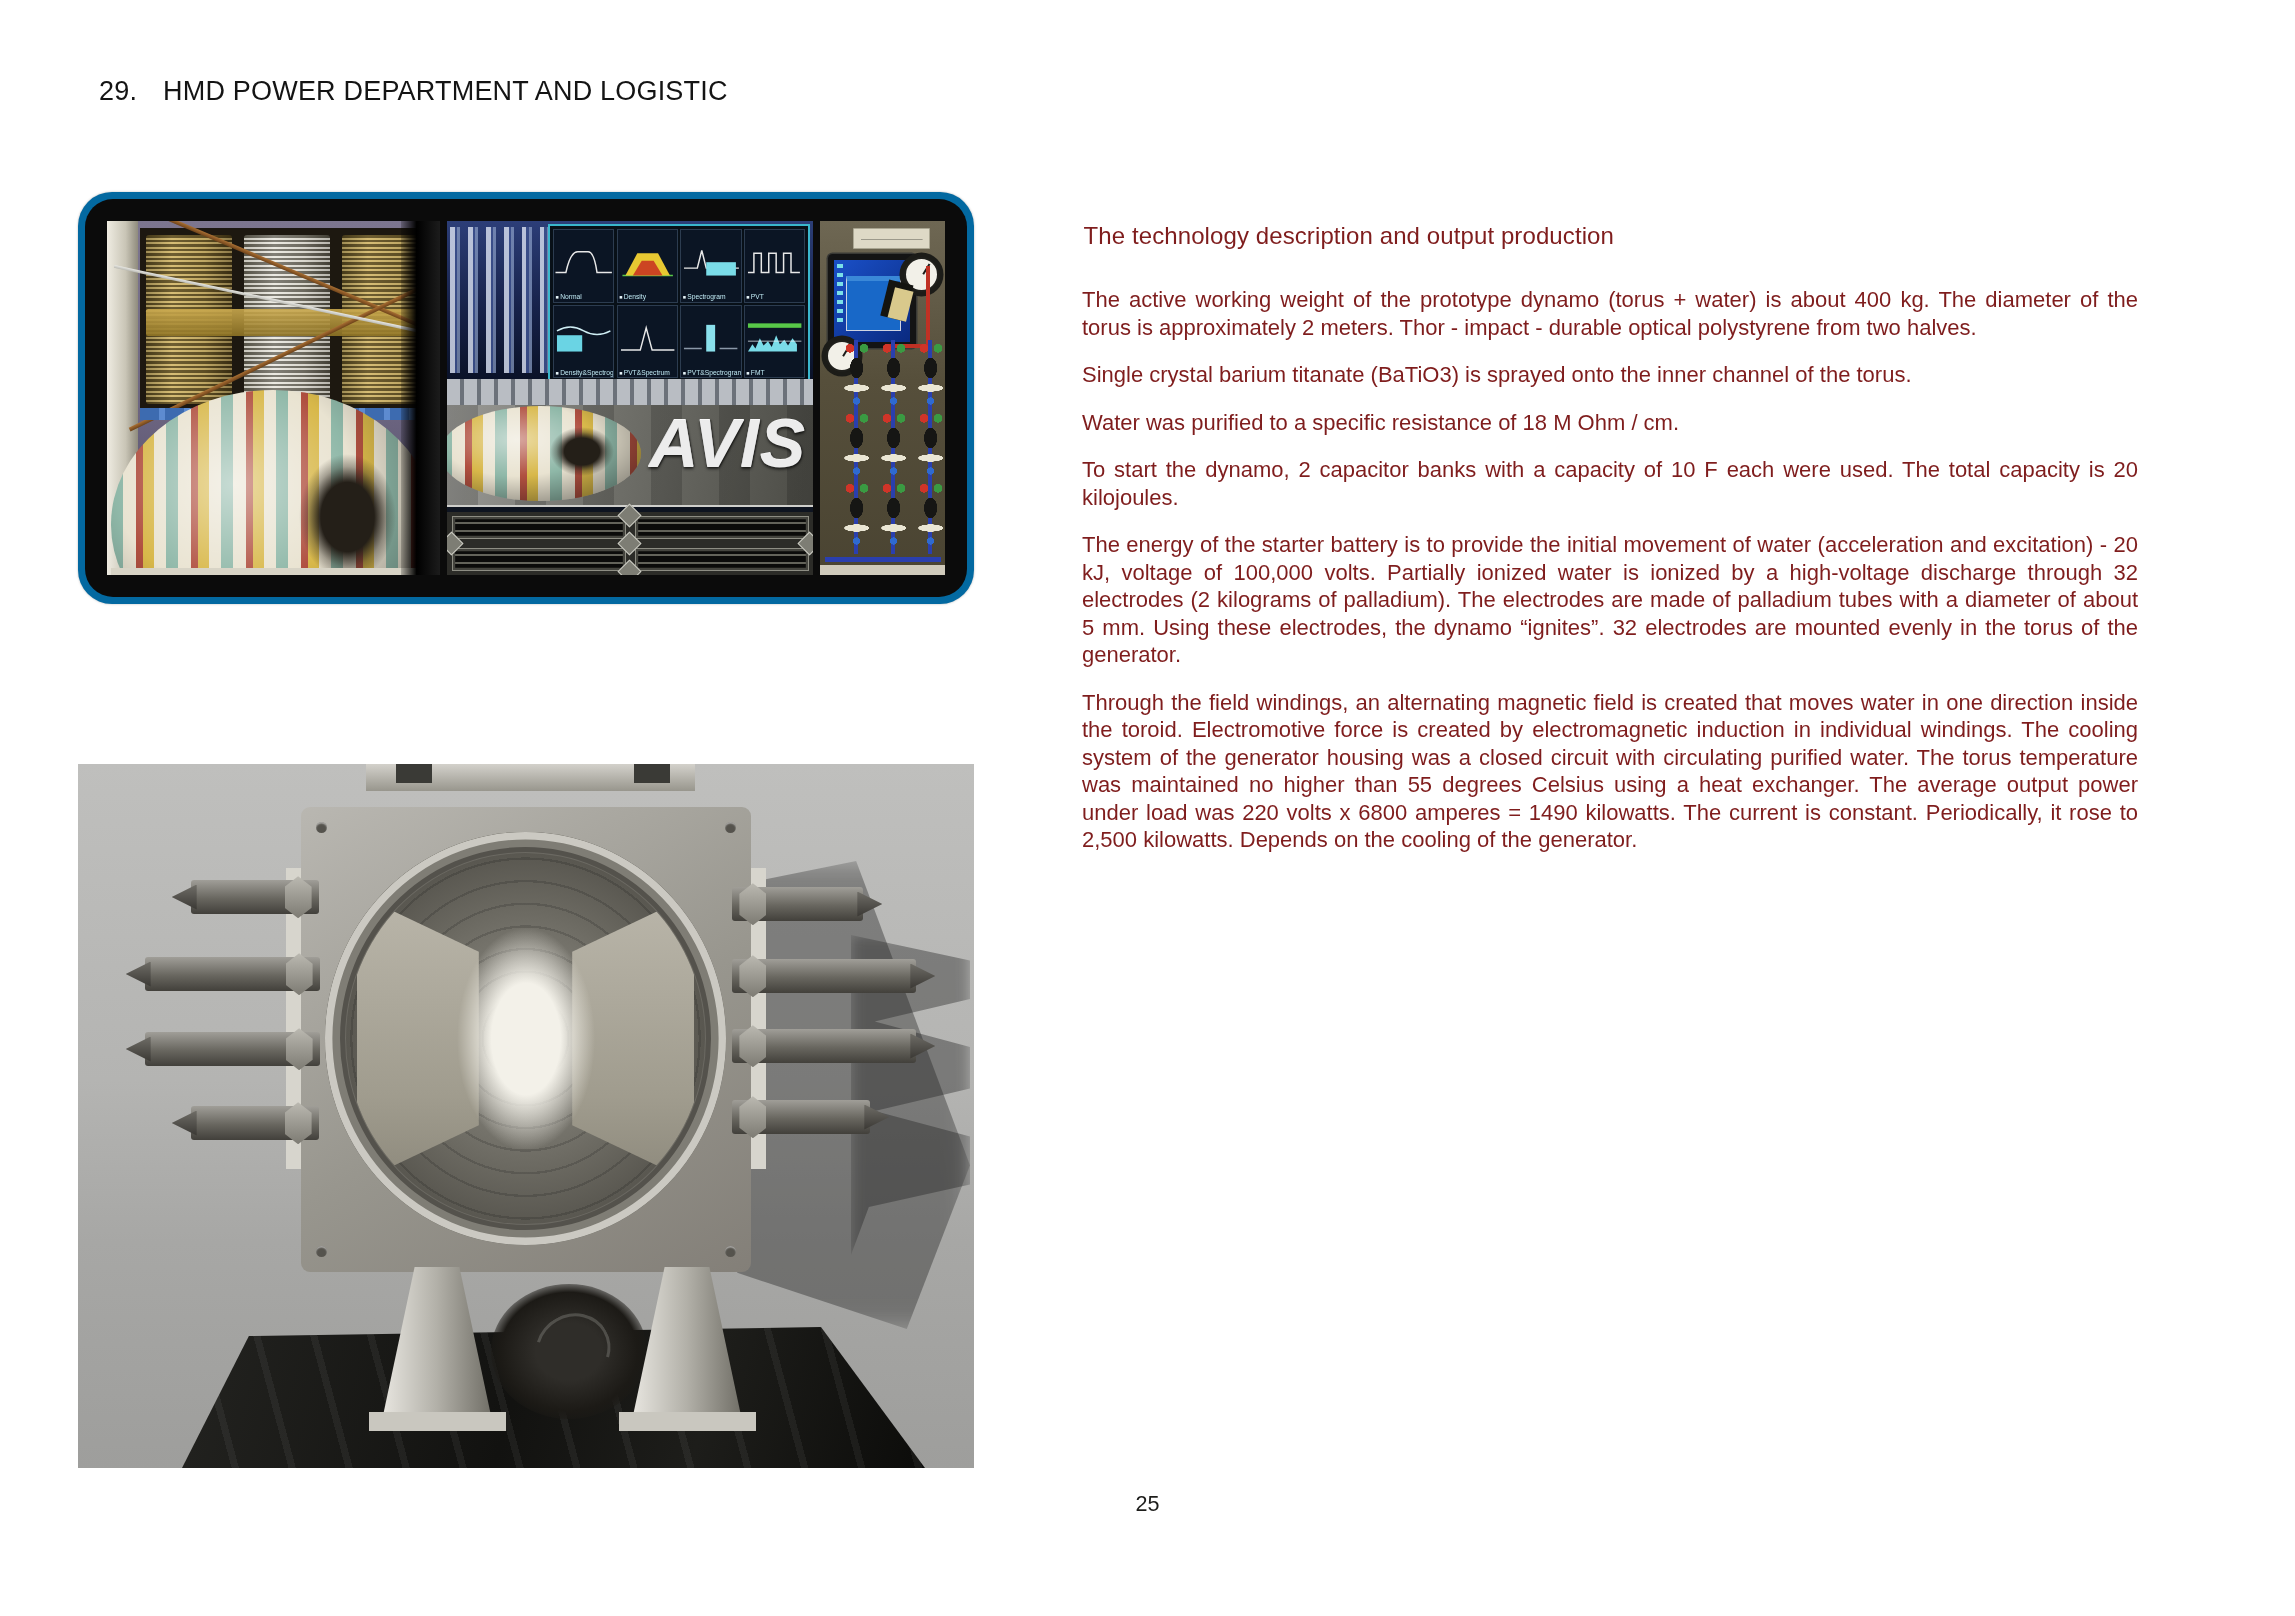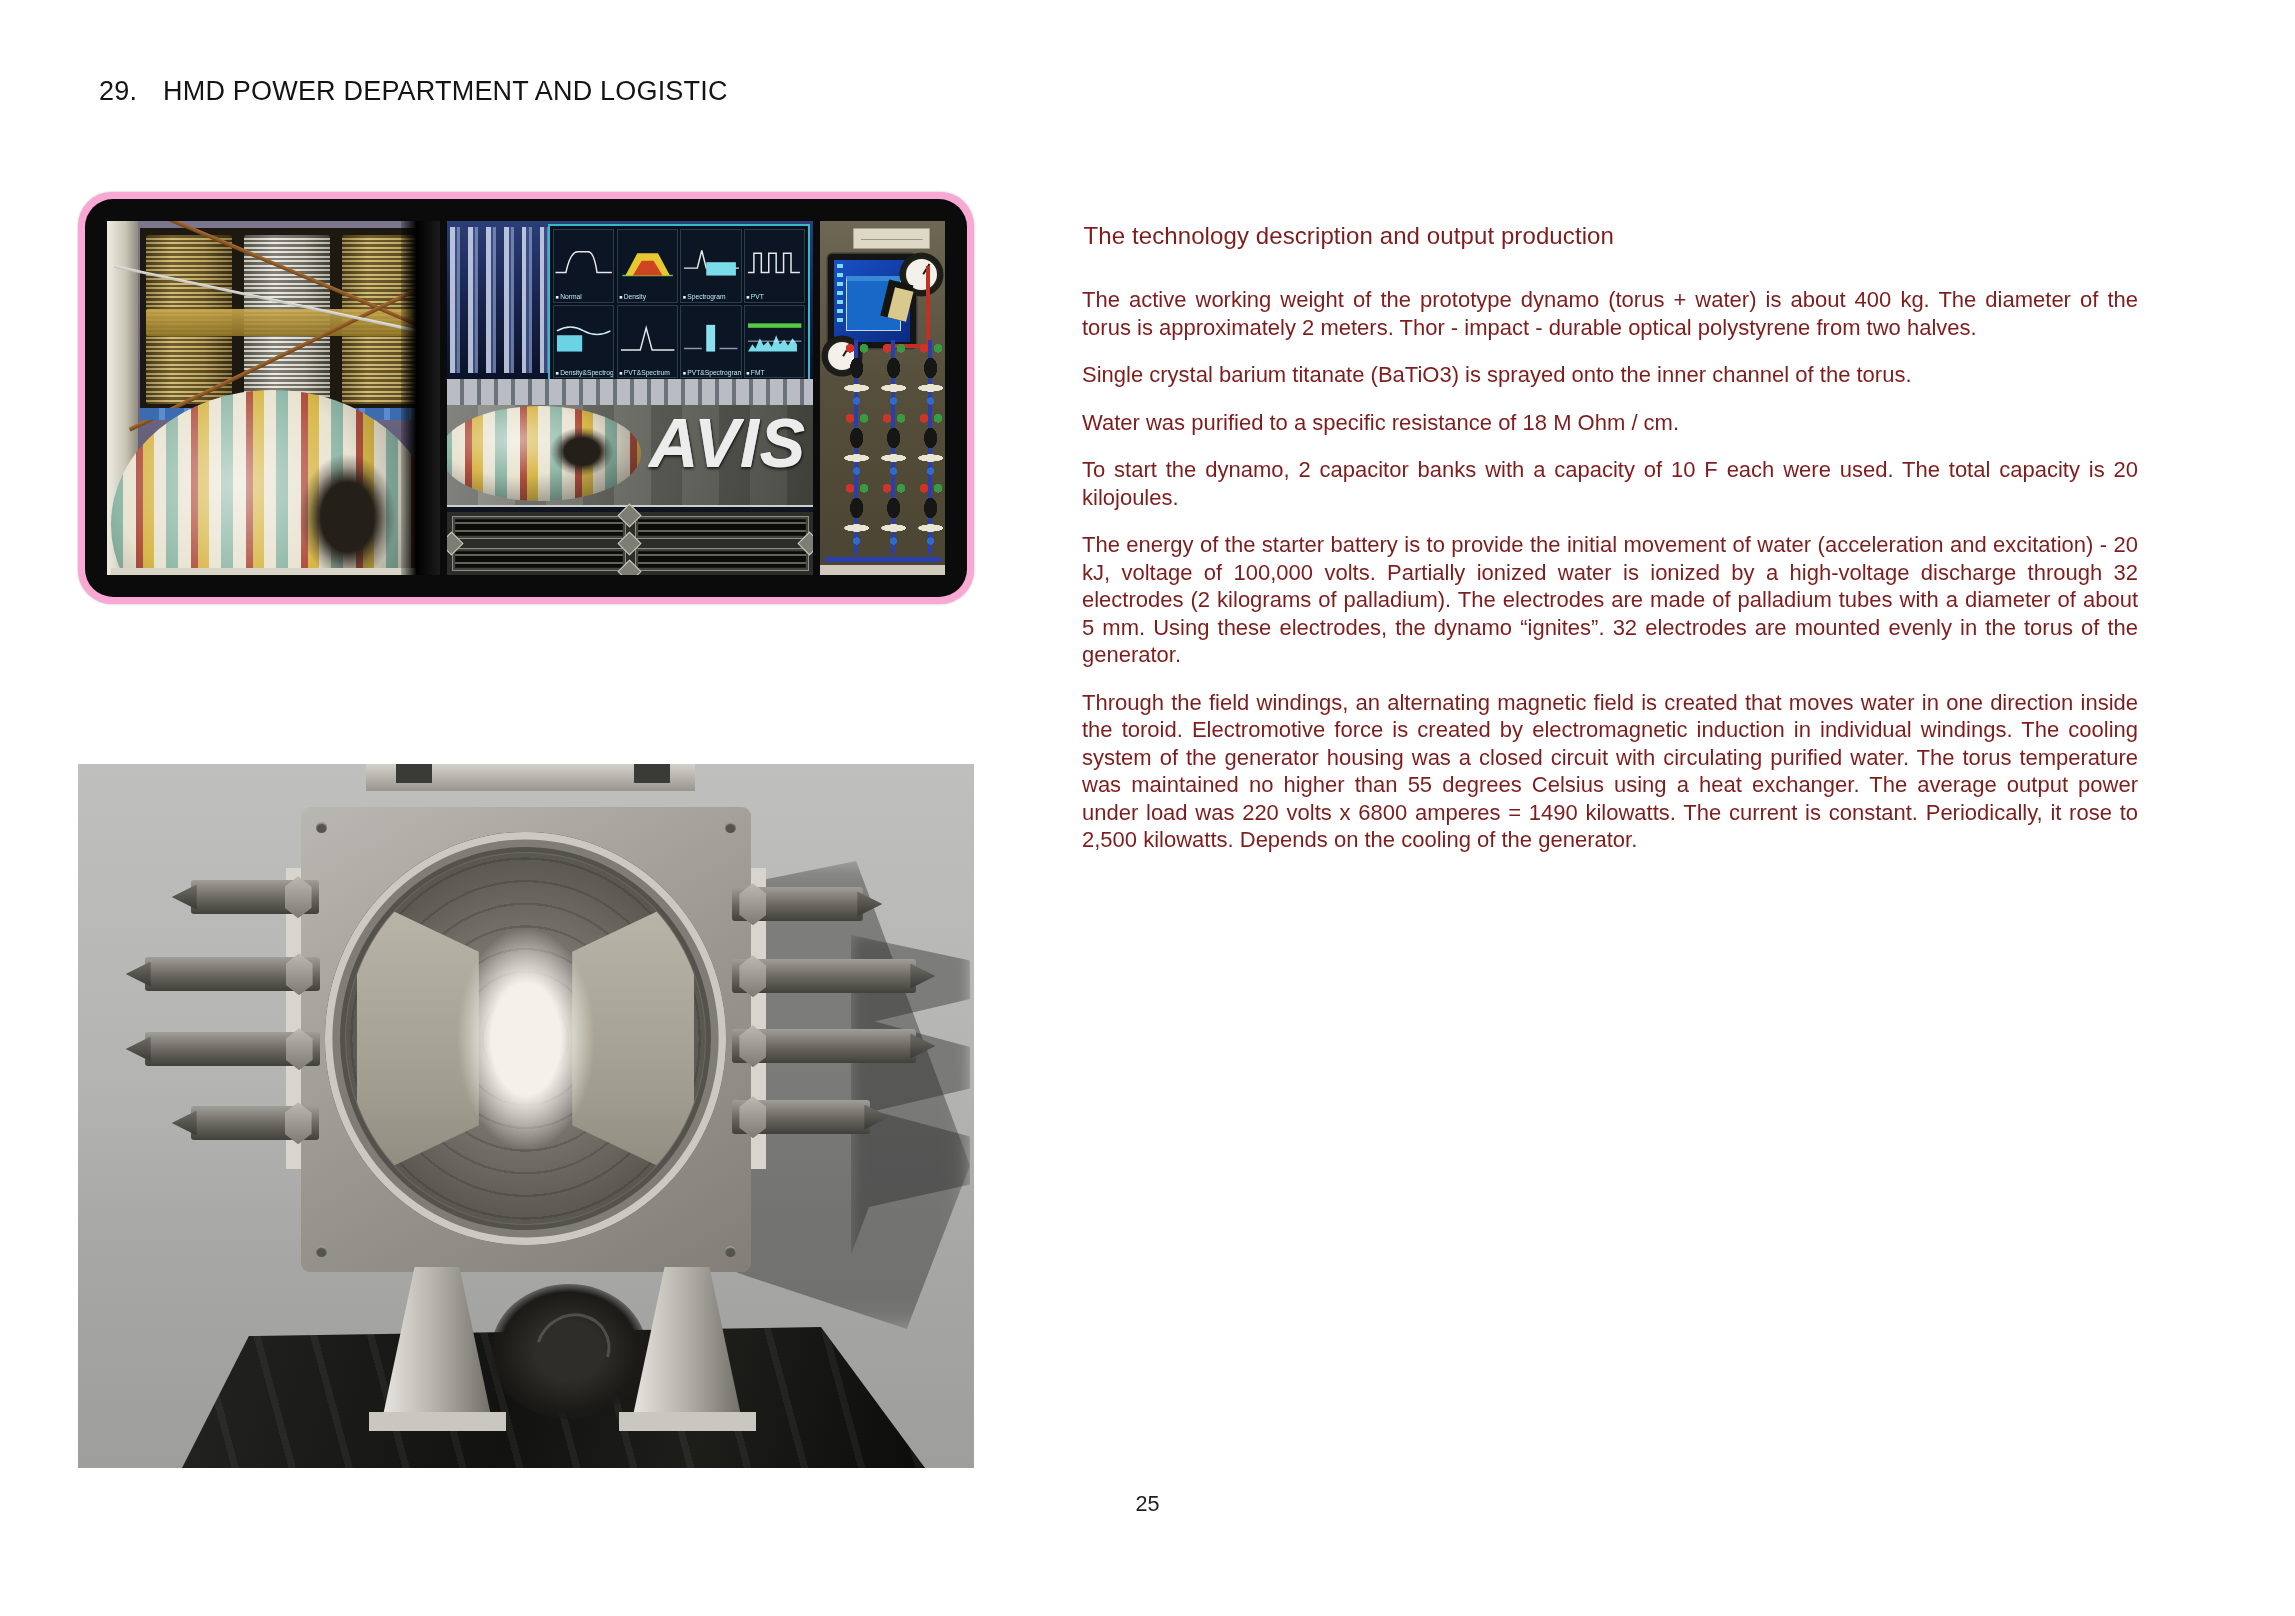--- a/index.html
+++ b/index.html
@@ -4,21 +4,21 @@
 <style>
   html,body { margin:0; padding:0; background:#ffffff; }
   .page { position:relative; width:2295px; height:1616px; background:#fff;
           font-family:"Liberation Sans", sans-serif; overflow:hidden; }
   .doc-heading { position:absolute; left:99px; top:76px; font-size:27px; font-weight:400;
                  color:#141414; letter-spacing:0.2px; }
   .h-num { display:inline-block; min-width:64px; }
 
   
   .collage { position:absolute; left:78px; top:192px; width:896px; height:412px;
-             background:#f9a8d4; border-radius:34px; box-shadow:0 0 2.2px rgba(0,0,0,.3); }
+             background:#0369a1; border-radius:34px; box-shadow:0 0 2.2px rgba(0,0,0,.3); }
   .collage-black { position:absolute; inset:6.7px; background:#0b0b0b; border-radius:28px; }
   .collage-inner { position:absolute; inset:22px; display:flex; gap:7.4px; }
   .cpanel { position:relative; overflow:hidden; }
   .panel-left  { width:333px; background:linear-gradient(180deg,#7d768f 0%,#6b6480 55%,#4e4960 100%); }
   .panel-mid   { width:366px; background:#0e1420; }
   .panel-right { flex:1; background:linear-gradient(180deg,#6e6753,#564f3b 45%,#4a4432); }
 
   
   .wall-left { position:absolute; left:0; top:0; width:31px; height:100%;
                background:linear-gradient(90deg,#efece2,#c9c5b6 60%,#8f8b7d); }

